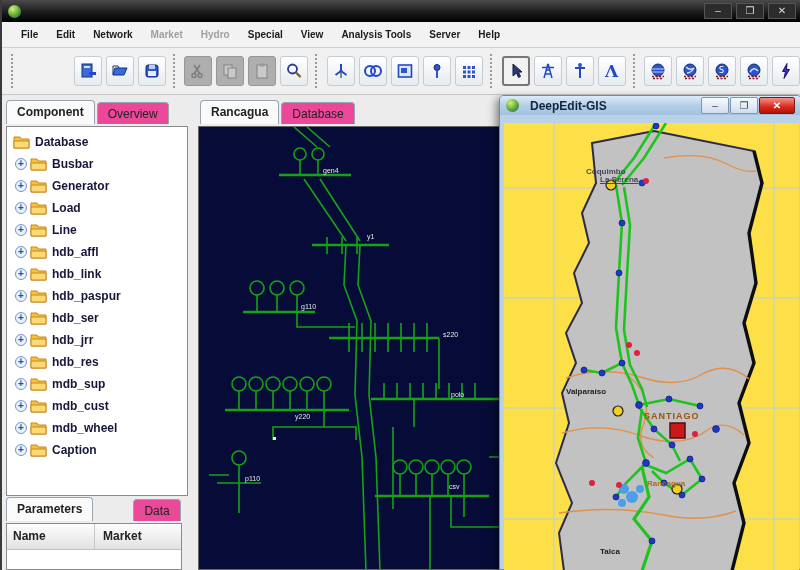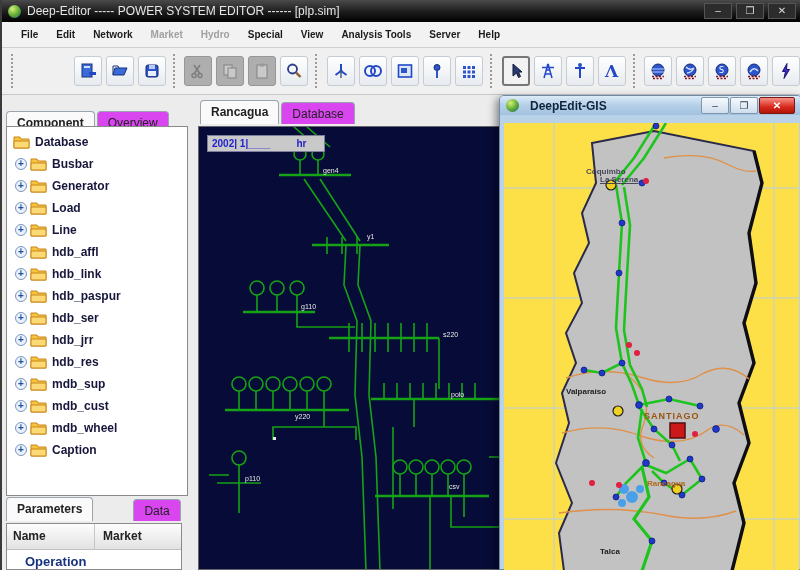--- a/index.html
+++ b/index.html
@@ -29,23 +29,23 @@
   .grip { width:5px; height:34px; border-left:2px dotted #9a9a9a; margin:0 5px; }
   .grip.first { margin-right:56px; }
   .tb-btn { width:30px; height:30px; border:1px solid #c4ccd4; border-radius:3px; margin:0 2px;
     background:linear-gradient(#ffffff,#e7ebef); display:flex; align-items:center; justify-content:center; }
   .tb-btn.disabled { background:#aeaeae; border-color:#979797; }
   .tb-btn.pressed { border:2px solid #777; background:#f2f2f2; }
   .tb-btn svg { display:block; }
   .lambda { font-size:17px; font-weight:700; color:#2248c8; font-family:"DejaVu Serif", serif; }
 
   
-  .side-tabs { position:absolute; left:4px; top:111px; display:flex; }
+  .side-tabs { position:absolute; left:4px; top:100px; display:flex; align-items:flex-end; }
   .tab { font-size:12px; padding:4px 10px 3px; border:1px solid #9aa4ae; border-bottom:none;
-    border-radius:4px 4px 0 0; background:#d946ef; color:#222; margin-right:2px; }
+    border-radius:4px 4px 0 0; background:#ec4899; color:#222; margin-right:2px; }
   .tab.active { background:#fafafa; font-weight:700; padding-bottom:5px; }
   .tree-box { position:absolute; left:4px; top:126px; width:182px; height:370px; background:#fff;
     border:1px solid #8a8a8a; overflow:hidden; padding-top:4px; }
   .tree-row { display:flex; align-items:center; height:22px; font-size:12px; font-weight:700; color:#16163a; }
   .tree-root { padding-left:6px; }
   .tree-child { padding-left:8px; }
   .expander { width:12px; height:12px; border:1px solid #7a96c0; border-radius:50%; background:#eaf1fb;
     color:#2050a0; font-size:10px; line-height:10px; text-align:center; margin-right:3px; flex:0 0 auto; }
   .folder { margin-right:5px; flex:0 0 auto; }
 
@@ -85,21 +85,20 @@
   .city.orange { color:#b06a18; }
   .city.jumble { color:#3a3a50; opacity:.9; }
 </style>
 </head>
 <body>
 
 <div class="root">
 
   <div class="titlebar">
     <div class="app-orb"></div>
-    <div class="t-text">Deep-Editor  -----  POWER SYSTEM EDITOR  ------  [plp.sim]</div>
     <div class="win-btns">
       <div class="win-btn">–</div>
       <div class="win-btn">❒</div>
       <div class="win-btn">✕</div>
     </div>
   </div>
 
   <div class="menubar">
     <span class="menu-item">File</span>
     <span class="menu-item">Edit</span>
@@ -398,21 +397,20 @@
 
   <div class="param-tabs">
     <div class="tab active">Parameters</div>
     <div class="tab">Data</div>
   </div>
   <div class="param-box">
     <div class="param-head">
       <div class="c1">Name</div>
       <div class="c2">Market</div>
     </div>
-    <div class="param-row">Operation</div>
   </div>
 
   <div class="main-tabs">
     <div class="tab active">Rancagua</div>
     <div class="tab">Database</div>
   </div>
 
   <div class="canvas">
     <svg width="604" height="444">
       <g stroke="#15a315" stroke-width="1.6" fill="none">
@@ -468,21 +466,20 @@
           <circle cx="233" cy="340" r="7"></circle>
           <circle cx="249" cy="340" r="7"></circle>
           <circle cx="265" cy="340" r="7"></circle>
         <path d="M201 347 L201 369 M217 347 L217 369 M233 347 L233 369 M249 347 L249 369 M265 347 L265 369"></path>
         <path d="M176 369 L290 369" stroke-width="2.4"></path>
         <path d="M231 369 L231 444 M252 369 L252 400 L310 400 M265 369 L265 390"></path>
         <path d="M290 330 L340 330 L340 369"></path>
       </g>
       <rect x="74" y="310" width="3" height="3" fill="#e8e8e8"></rect>
     </svg>
-    <div class="timebox"><span>2002| 1|</span><span class="dash">____</span><span class="unit">hr</span></div>
     <span class="sch-label" style="left:124px; top:40px;">gen4</span>
     <span class="sch-label" style="left:168px; top:106px;">y1</span>
     <span class="sch-label" style="left:102px; top:176px;">g110</span>
     <span class="sch-label" style="left:244px; top:204px;">s220</span>
     <span class="sch-label" style="left:96px; top:286px;">y220</span>
     <span class="sch-label" style="left:252px; top:264px;">polo</span>
     <span class="sch-label" style="left:46px; top:348px;">p110</span>
     <span class="sch-label" style="left:250px; top:356px;">csv</span>
   </div>
 

